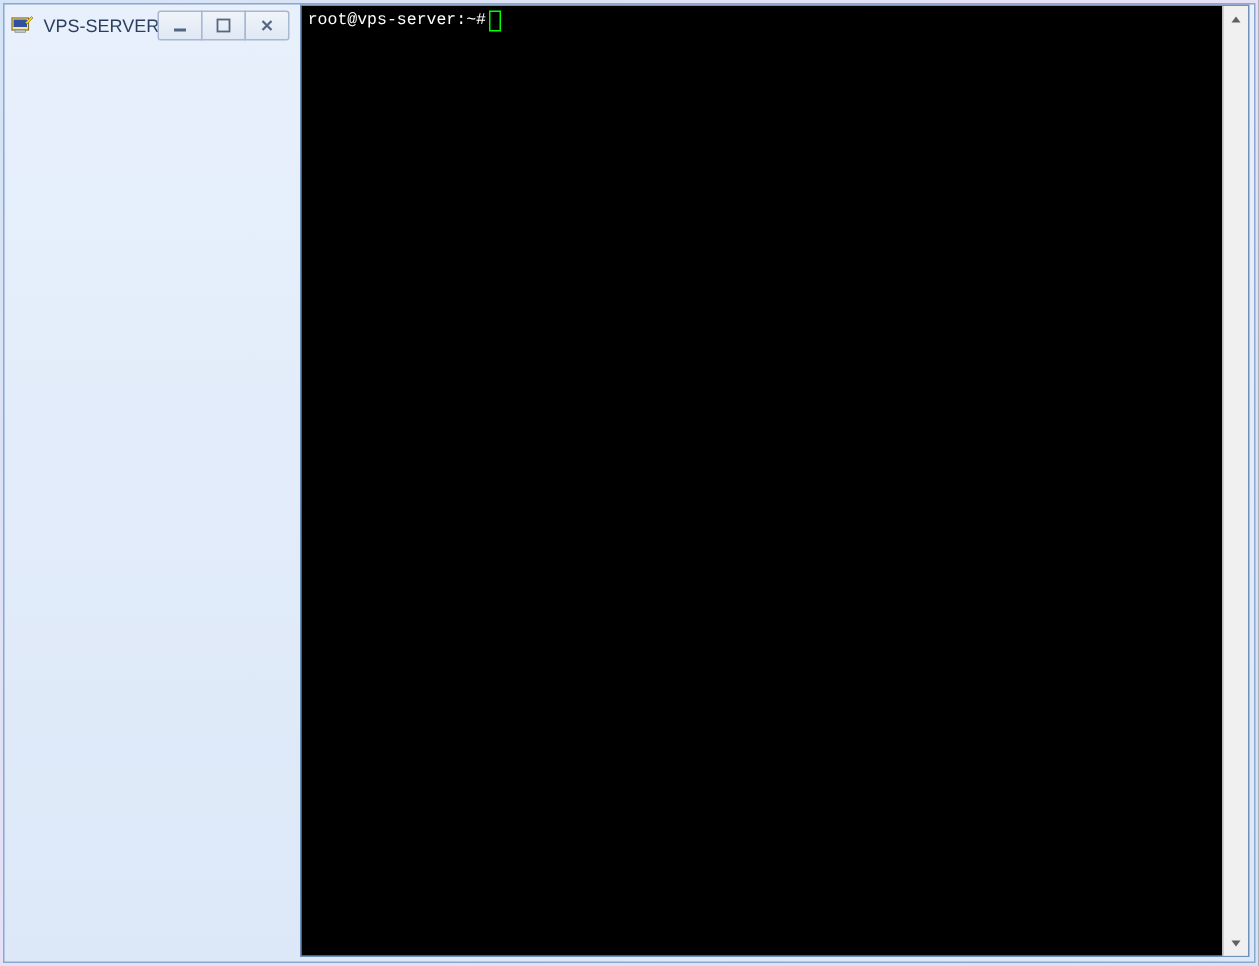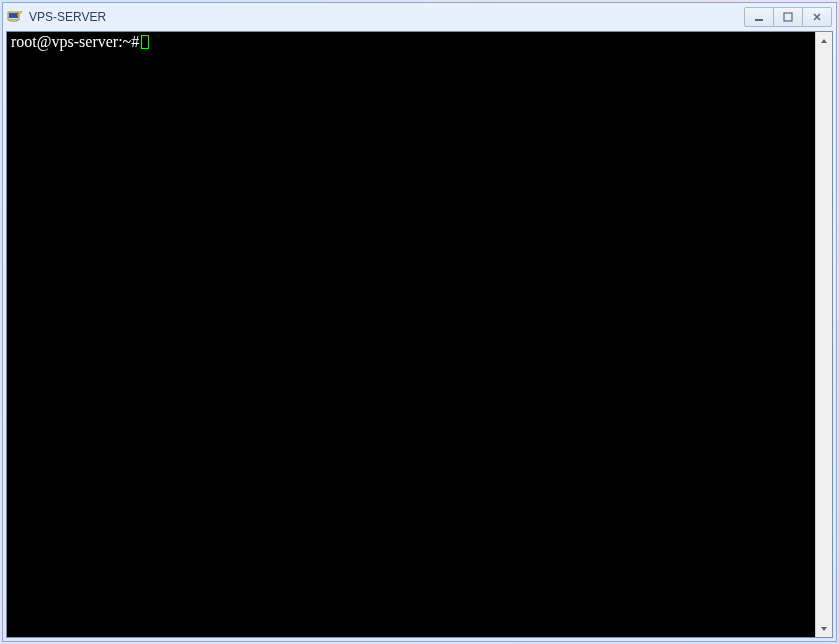--- a/index.html
+++ b/index.html
@@ -16,21 +16,20 @@
       overflow: hidden;
       padding: 2px;
     }
     
     .window {
       width: 100%;
       height: 100%;
       border: 1px solid #8aa8d0;
       background: linear-gradient(to bottom, #e8f0fc 0%, #dce8f8 100%);
       display: flex;
-      flex-direction: column;
     }
     
     .titlebar {
       height: 28px;
       display: flex;
       align-items: center;
       padding: 0 4px;
       background: transparent;
     }
     
@@ -92,22 +91,22 @@
       flex: 1;
       display: flex;
       margin: 0 3px 3px 3px;
       border: 1px solid #7090b8;
     }
     
     .terminal {
       flex: 1;
       background: #000000;
       padding: 2px 4px;
-      font-family: Liberation Serif, serif;
-      font-size: 16px;
+      font-family: Liberation Mono, monospace;
+      font-size: 11px;
       line-height: 16px;
       color: #ffffff;
       overflow: hidden;
       position: relative;
     }
     
     .prompt-line {
       display: flex;
       align-items: center;
       white-space: pre;

